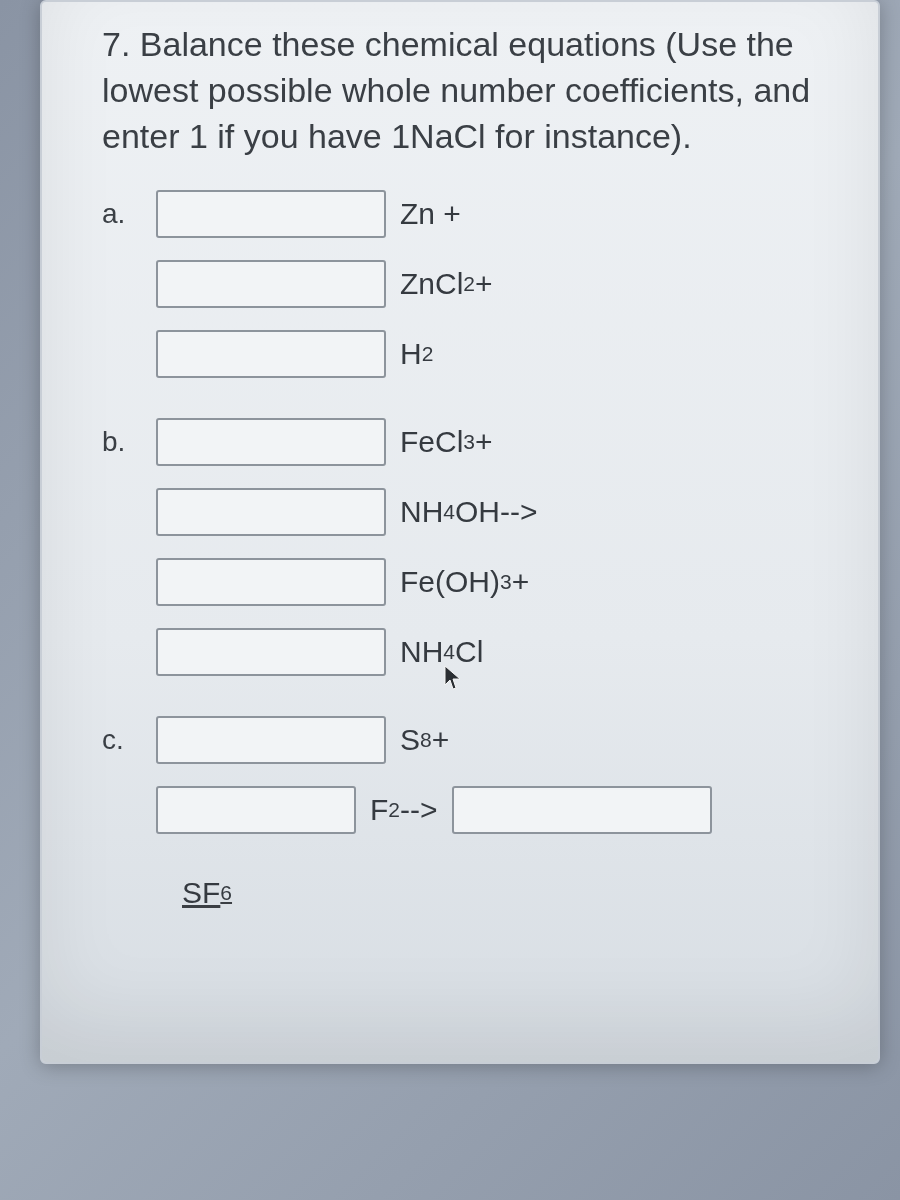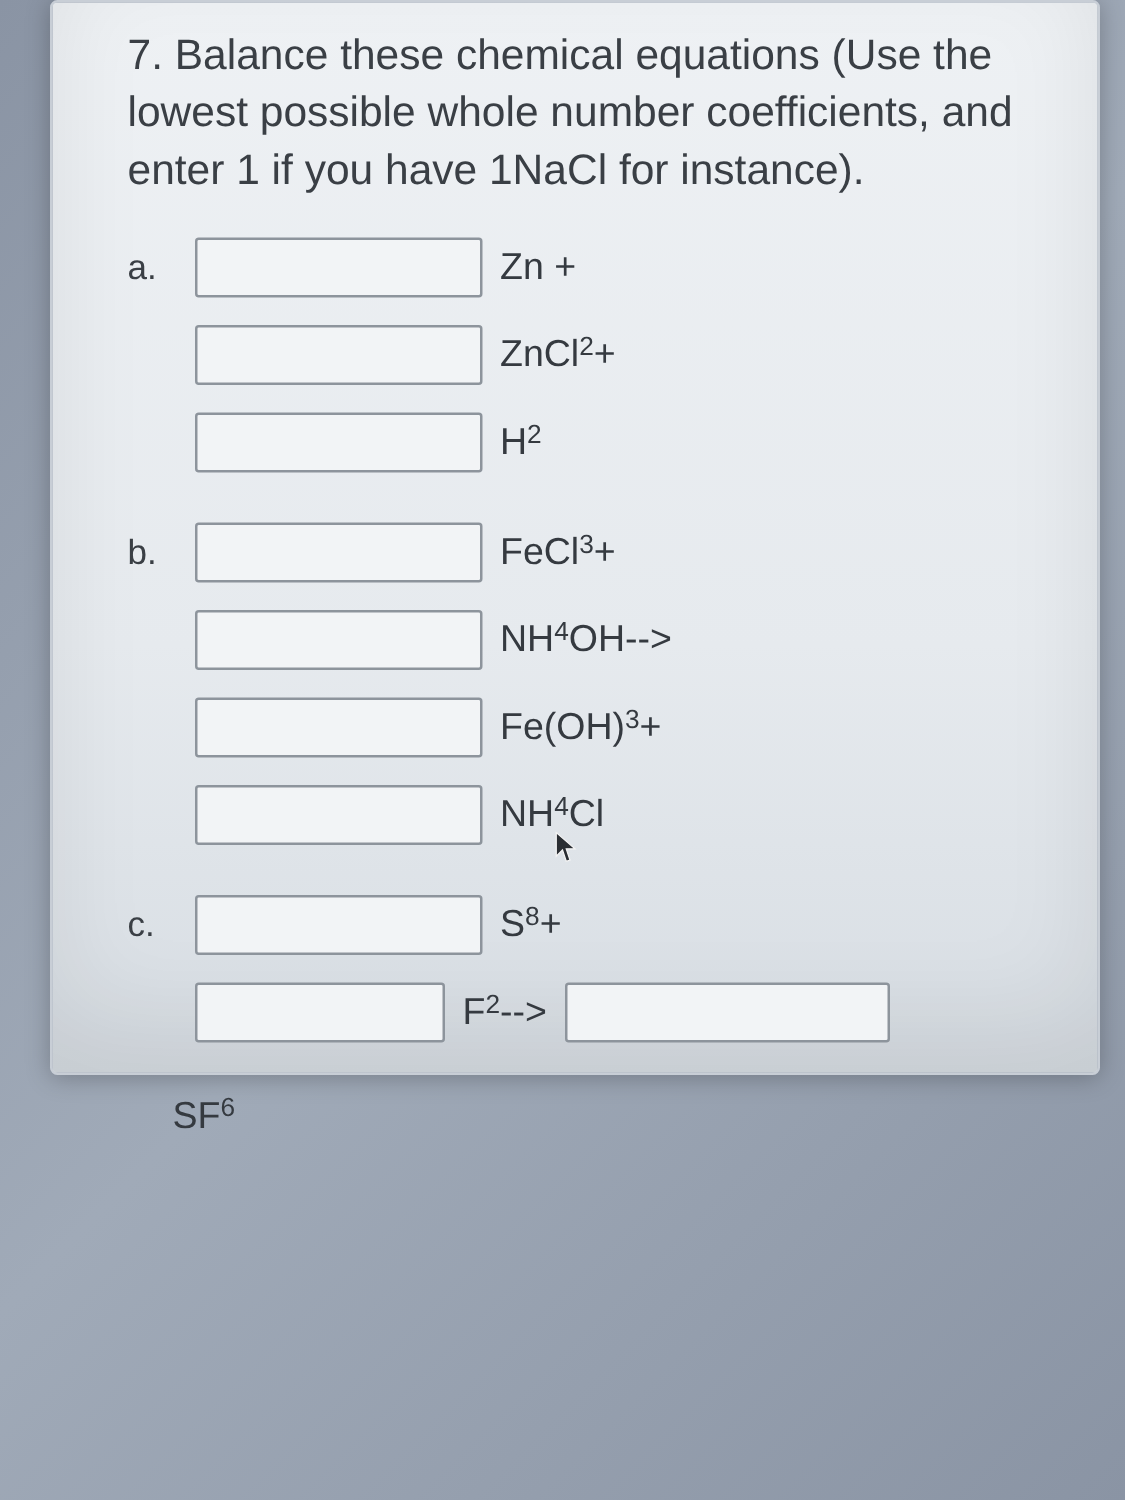--- a/index.html
+++ b/index.html
@@ -8,21 +8,21 @@
     width: 900px;
     height: 1200px;
     background: linear-gradient(135deg, #8a94a4 0%, #a0aab8 50%, #8a94a4 100%);
     font-family: "Helvetica Neue", Arial, sans-serif;
     color: #3b3f44;
     overflow: hidden;
   }
   .screen {
     position: relative;
     width: 900px;
-    height: 860px;
+    height: 1064px;
     box-sizing: border-box;
     padding: 0;
   }
   .panel {
     position: absolute;
     left: 40px;
     top: 0;
     right: 20px;
     bottom: 0;
     background: linear-gradient(180deg, #eef1f4 0%, #e6eaee 60%, #d7dde3 100%);
@@ -69,36 +69,37 @@
     color: #333;
   }
   .coef.small {
     width: 200px;
   }
   .chem {
     font-size: 30px;
     color: #353a40;
     white-space: nowrap;
     display: inline-flex;
-    align-items: flex-start;
+    align-items: center;
   }
   .chem sub {
     font-size: 0.7em;
     line-height: 1;
   }
   .cursor {
     position: absolute;
     width: 20px;
     height: 28px;
     pointer-events: none;
   }
   .cursor svg { display: block; }
   .bottom-row {
-    margin-left: 36px;
+    margin-left: 80px;
     margin-top: 20px;
+    text-decoration: underline;
   }
 </style>
 </head>
 <body>
 
 <div class="screen">
   <div class="panel">
 
     <div class="question">
       <span>7.</span>

